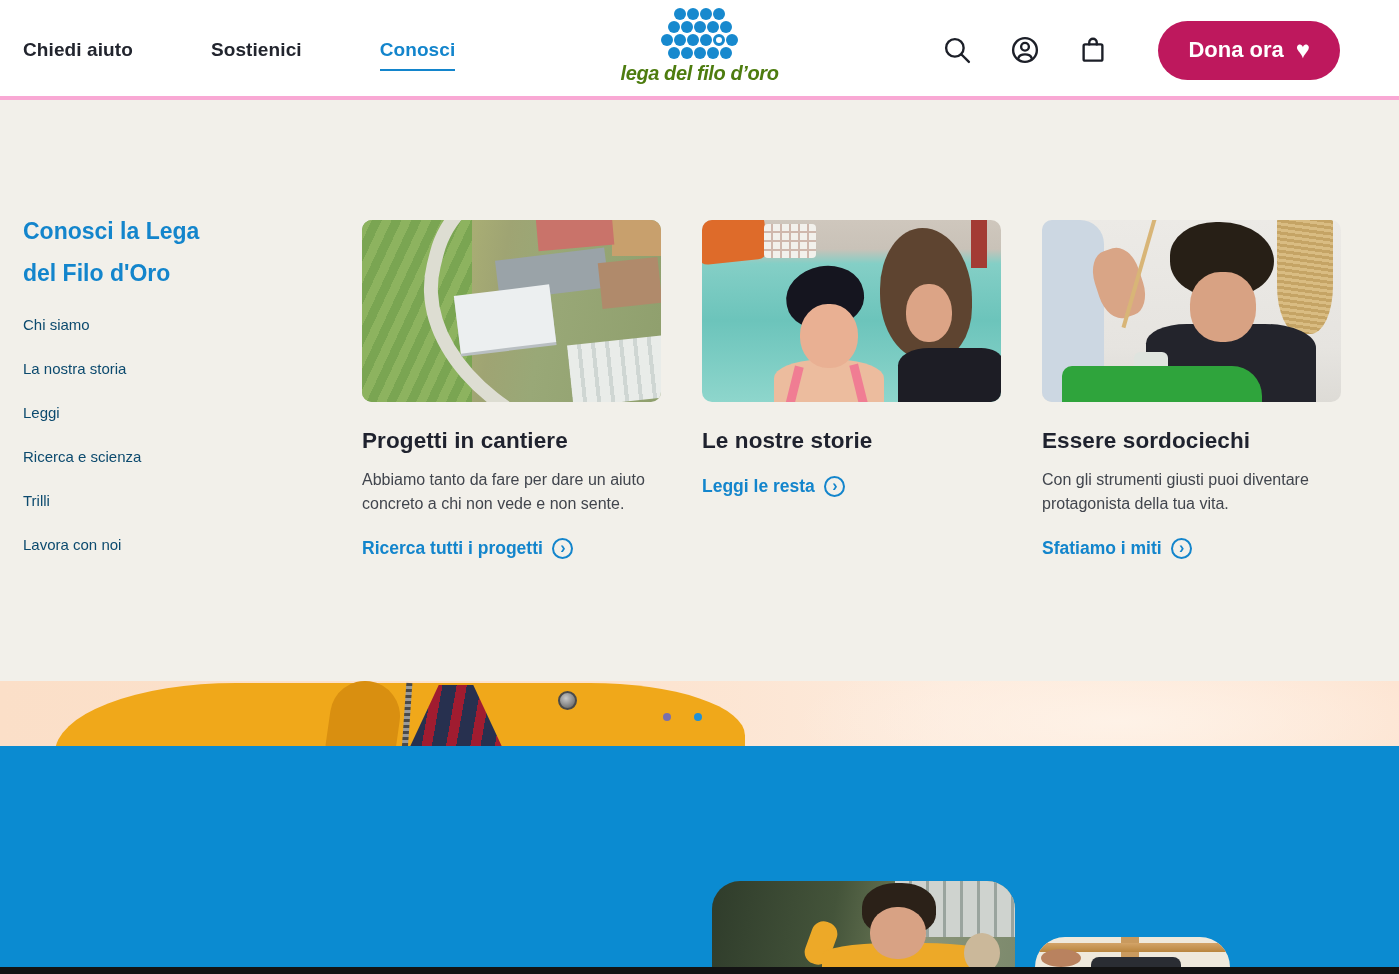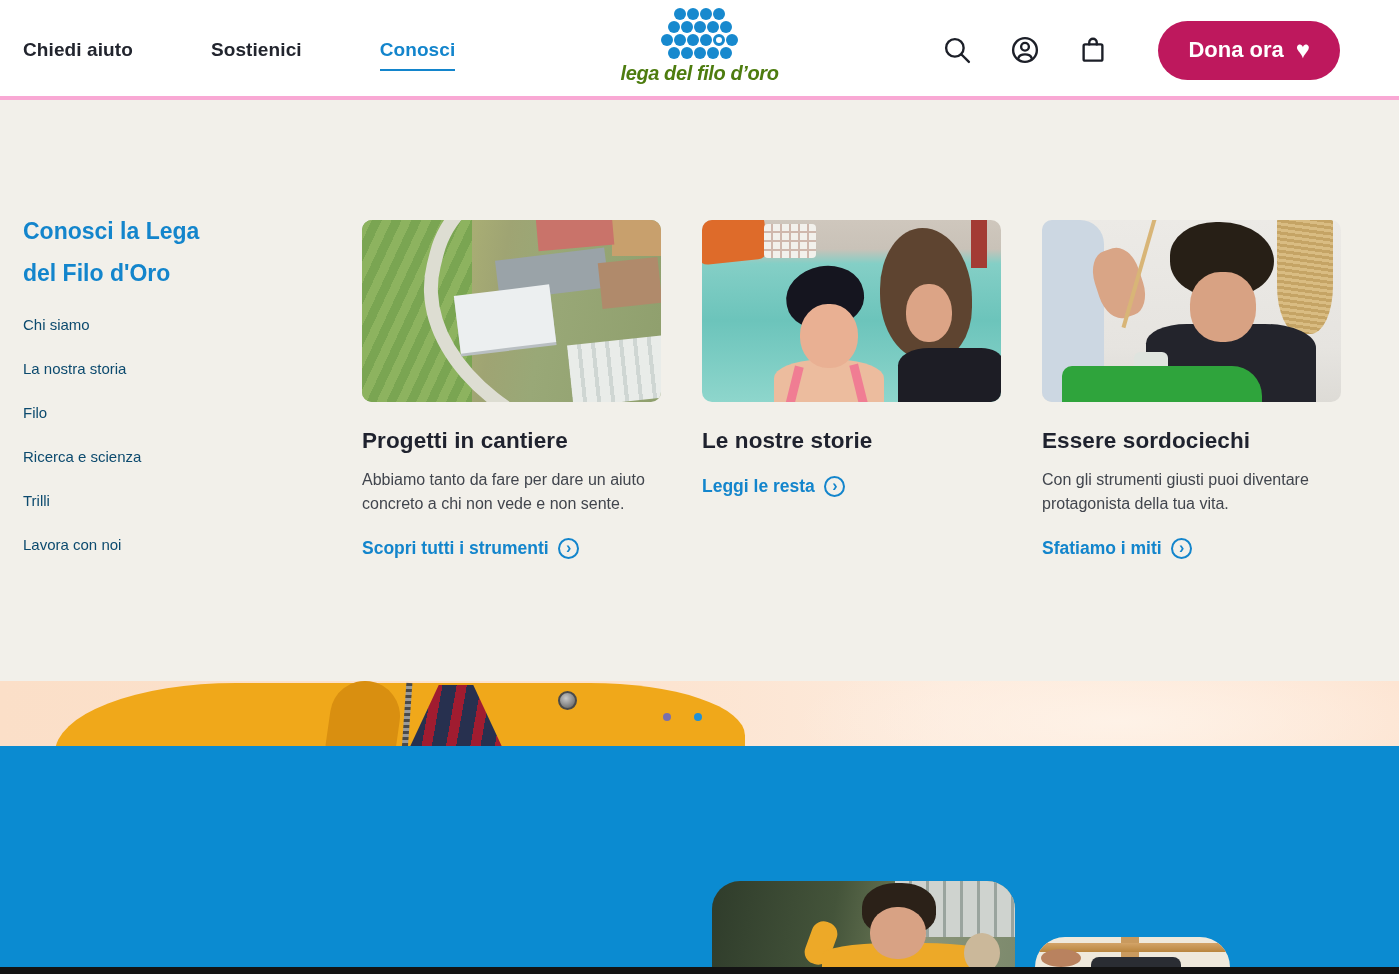--- a/index.html
+++ b/index.html
@@ -162,21 +162,21 @@
     </div>
   </div>
 
   <div class="mega-panel">
 
     <div class="side-nav">
       <div class="side-heading">Conosci la Lega del Filo d'Oro</div>
       <ul class="side-list">
         <li>Chi siamo</li>
         <li>La nostra storia</li>
-        <li>Filo</li>
+        <li>Leggi</li>
         <li>Ricerca e scienza</li>
         <li>Trilli</li>
         <li>Lavora con noi</li>
       </ul>
     </div>
 
     <div class="cards">
 
       <div class="card">
         <div class="card-img art-campus">
@@ -187,21 +187,21 @@
             <div class="campus-b2"></div>
             <div class="campus-b3"></div>
             <div class="campus-b4"></div>
             <div class="campus-b1"></div>
             <div class="campus-wh"></div>
           </div>
         </div>
         <div class="card-title">Progetti in cantiere</div>
         <div class="card-desc">Abbiamo tanto da fare per dare un aiuto concreto a chi non vede e non sente.</div>
         <div class="card-link">
-          <span class="lbl">Scopri tutti i strumenti</span>
+          <span class="lbl">Ricerca tutti i progetti</span>
           <span class="circle-arrow">›</span>
         </div>
       </div>
 
       <div class="card">
         <div class="card-img art-pool">
           <div class="art">
             <div class="pool-gear"></div>
             <div class="pool-basket"></div>
             <div class="pool-pole"></div>

